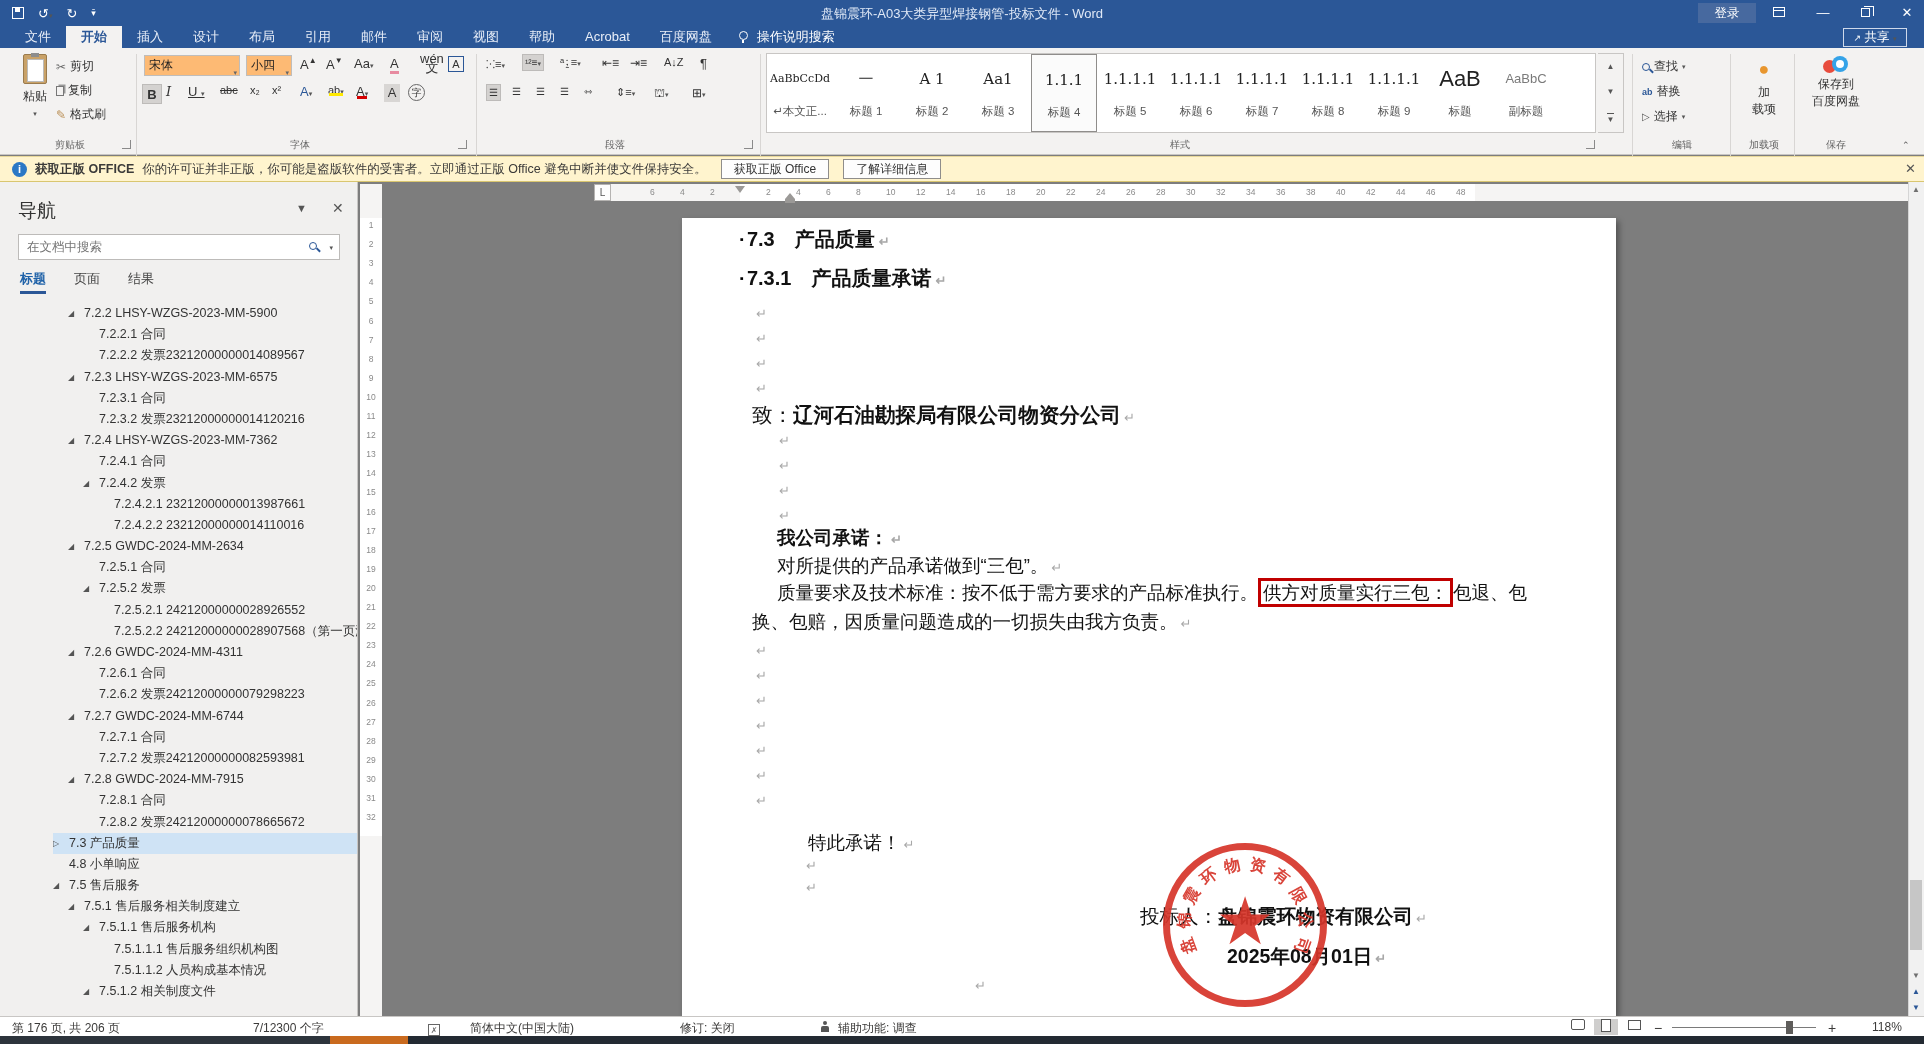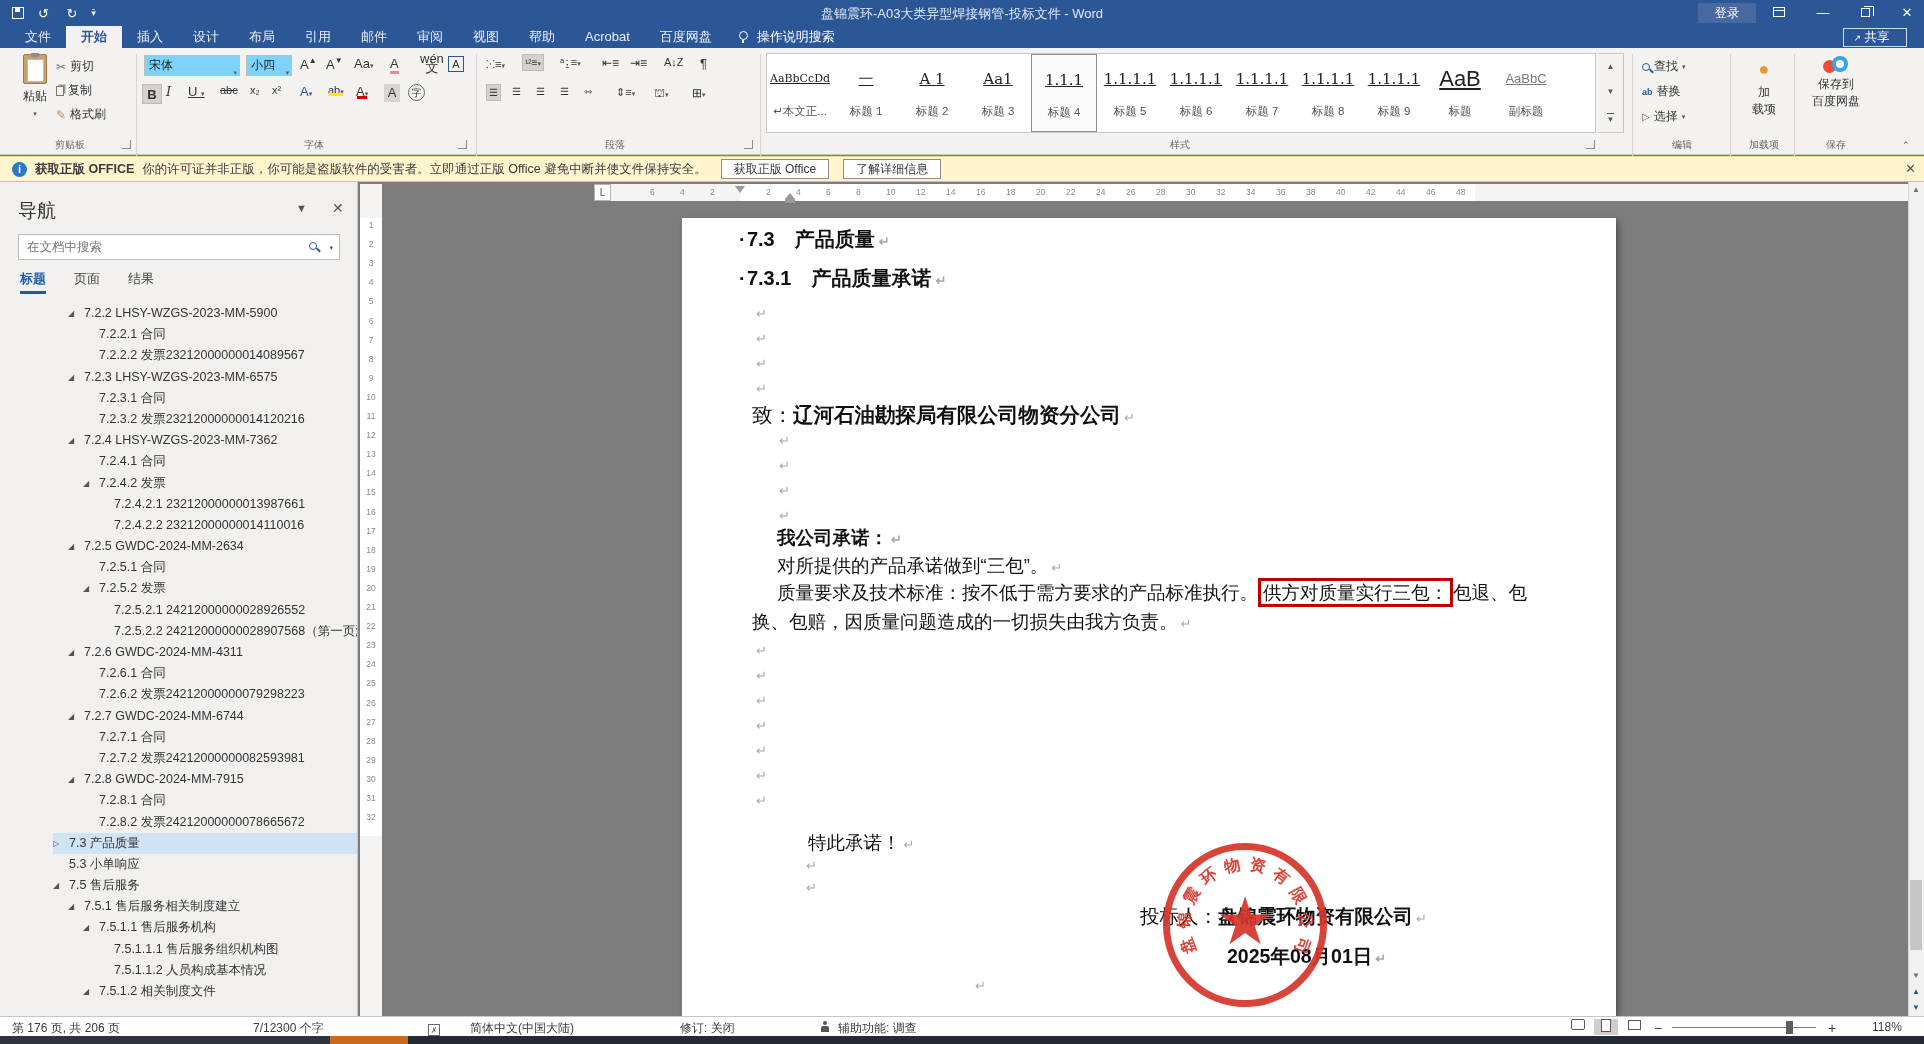--- a/index.html
+++ b/index.html
@@ -26,30 +26,30 @@
   .bulb{position:absolute;left:8px;top:5px;width:9px;height:9px;border:1px solid #fff;border-radius:50%;}
   .bulb:before{content:"";position:absolute;left:2.5px;top:8px;width:2px;height:3px;background:#fff;}
   #share-btn{left:1843px;top:28px;width:64px;height:19px;border:1px solid #cfd9ea;color:#fff;font-size:12.5px;text-align:center;line-height:17px;}
   
   #ribbon{left:0;top:48px;width:1924px;height:107px;background:#f3f2f1;border-bottom:1px solid #c8c6c4;color:#444;}
   .rsep{top:6px;height:122px;width:1px;background:#d8d6d4;}
   .glabel{top:90px;font-size:10px;color:#666;text-align:center;}
   .launcher{top:92px;width:9px;height:9px;border-right:1px solid #8a8a8a;border-bottom:1px solid #8a8a8a;}
   .bigbtn{top:6px;width:54px;height:80px;font-size:12px;text-align:center;color:#333;}
   .smallbtn{height:21px;font-size:12px;color:#333;display:flex;align-items:center;gap:4px;white-space:nowrap;}
-  .combo{height:21px;background:#7dd3fc;border:1px solid #bfbdbb;font-size:12px;color:#222;line-height:19px;padding:0 4px;position:absolute;}
+  .combo{height:21px;background:#fdba74;border:1px solid #bfbdbb;font-size:12px;color:#222;line-height:19px;padding:0 4px;position:absolute;}
   .combo .dd{position:absolute;right:2px;top:0;color:#666;}
   .dd{font-size:7px;color:#555;}
   .fbtn{position:absolute;font-size:13px;color:#333;text-align:center;}
   .active-btn{background:#d4d2d0;border:1px solid #bdbbb9;}
   .underbar{position:absolute;left:1px;right:1px;bottom:0px;height:3px;}
   
   #stylegallery{left:766px;top:5px;width:830px;height:80px;background:#fff;border:1px solid #c8c6c4;display:flex;overflow:hidden;}
   .styleitem{width:66px;height:78px;text-align:center;padding-top:10px;position:relative;flex:0 0 auto;}
-  .styleitem .prev{font-family:"DejaVu Serif",serif;height:34px;line-height:30px;font-size:15px;color:#222;white-space:nowrap;overflow:hidden;text-decoration:underline;}
+  .styleitem .prev{font-family:"DejaVu Serif",serif;height:34px;line-height:30px;font-size:15px;color:#222;white-space:nowrap;overflow:hidden;}
   .styleitem .lab{font-size:11.5px;color:#555;margin-top:6px;white-space:nowrap;}
   .styleitem.sel{border:1px solid #8f8d8b;background:#fbfbfb;}
   .galarrows{left:1598px;top:5px;width:26px;height:80px;border:1px solid #c8c6c4;border-left:none;background:#f3f2f1;display:flex;flex-direction:column;align-items:center;justify-content:space-around;font-size:8px;color:#555;}
   
   .mag{width:8px;height:8px;border:1.5px solid #2b5797;border-radius:50%;position:relative;display:inline-block;}
   .mag:before{content:"";position:absolute;left:6px;top:6px;width:5px;height:1.5px;background:#2b5797;transform:rotate(45deg);}
   .copy-ic{width:8px;height:10px;border:1px solid #777;box-shadow:2px -2px 0 -0.5px #999;display:inline-block;}
   .clipboard{width:24px;height:30px;background:#c9a268;border:1px solid #9a7b4d;border-radius:2px;position:relative;margin:0 auto;}
   .clipboard:before{content:"";position:absolute;left:3px;top:4px;width:15px;height:21px;background:#fff;border:1px solid #bbb;}
   .clipboard:after{content:"";position:absolute;left:7px;top:-2px;width:8px;height:4px;background:#8d8d8d;}
@@ -189,21 +189,21 @@
     <div class="abs fbtn" style="left:166px;top:36px;font-style:italic;font-family:'DejaVu Serif',serif">I</div>
     <div class="abs fbtn" style="left:188px;top:36px;text-decoration:underline">U <span class="dd">▾</span></div>
     <div class="abs fbtn" style="left:220px;top:36px;text-decoration:line-through;font-size:11px">abc</div>
     <div class="abs fbtn" style="left:250px;top:36px;font-size:11px">x₂</div>
     <div class="abs fbtn" style="left:272px;top:36px;font-size:11px">x²</div>
     <div class="abs fbtn" style="left:300px;top:36px;color:#2b5797">A<span class="dd">▾</span><span class="underbar" style="background:transparent"></span></div>
     <div class="abs fbtn" style="left:328px;top:36px;font-size:11px">ab<span class="dd">▾</span><span class="underbar" style="background:#ffe900"></span></div>
     <div class="abs fbtn" style="left:356px;top:36px">A<span class="dd">▾</span><span class="underbar" style="background:#d40000"></span></div>
     <div class="abs fbtn" style="left:384px;top:36px;background:#d8d6d4;width:16px;height:18px;line-height:18px">A</div>
     <div class="abs fbtn" style="left:408px;top:36px;border:1px solid #666;border-radius:50%;width:17px;height:17px;line-height:16px;font-size:10px">字</div>
-    <div class="abs glabel" style="left:264px;width:100px">字体</div>
+    <div class="abs glabel" style="left:250px;width:100px">字体</div>
     <div class="abs launcher" style="left:458px"></div>
     <div class="abs rsep" style="left:476px"></div>
 
     <div class="abs fbtn" style="left:486px;top:8px;font-size:11px">⁙≡<span class="dd">▾</span></div>
     <div class="abs fbtn active-btn" style="left:522px;top:6px;font-size:10px;padding:2px 2px">¹²≡<span class="dd">▾</span></div>
     <div class="abs fbtn" style="left:560px;top:8px;font-size:11px">ᵃ⍮≡<span class="dd">▾</span></div>
     <div class="abs fbtn" style="left:602px;top:8px;font-size:12px">⇤≡</div>
     <div class="abs fbtn" style="left:630px;top:8px;font-size:12px">⇥≡</div>
     <div class="abs fbtn" style="left:664px;top:8px;font-size:11px">A↓Z</div>
     <div class="abs fbtn" style="left:700px;top:8px">¶</div>
@@ -439,21 +439,21 @@
         <div class="navitem" style="margin-left: 83px;">
           <span class="tri"></span>
           <span>7.2.8.2 发票24212000000078665672</span>
         </div>
         <div class="navitem sel" style="margin-left: 53px;">
           <span class="tri">▷</span>
           <span>7.3 产品质量</span>
         </div>
         <div class="navitem" style="margin-left: 53px;">
           <span class="tri"></span>
-          <span>5.3 小单响应</span>
+          <span>4.8 小单响应</span>
         </div>
         <div class="navitem" style="margin-left: 53px;">
           <span class="tri">◢</span>
           <span>7.5 售后服务</span>
         </div>
         <div class="navitem" style="margin-left: 68px;">
           <span class="tri">◢</span>
           <span>7.5.1 售后服务相关制度建立</span>
         </div>
         <div class="navitem" style="margin-left: 83px;">

